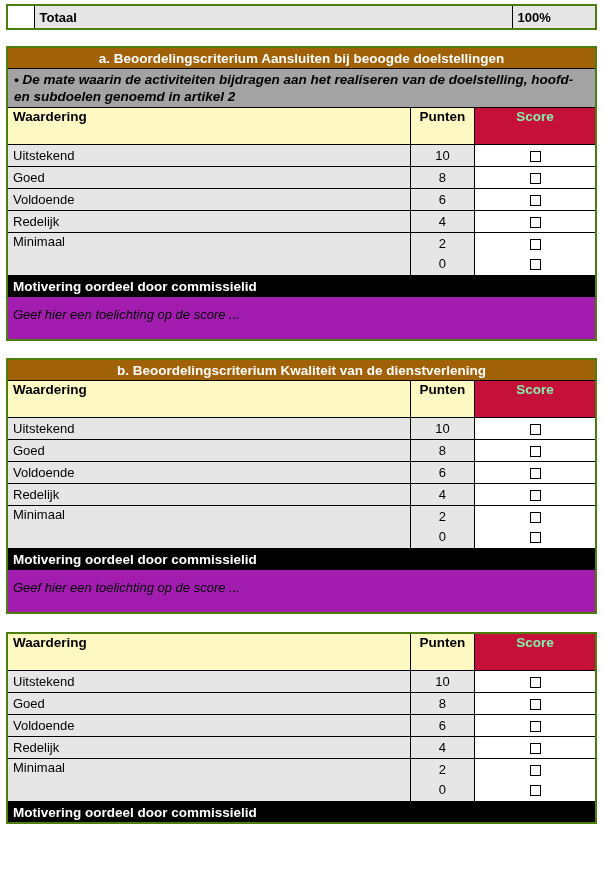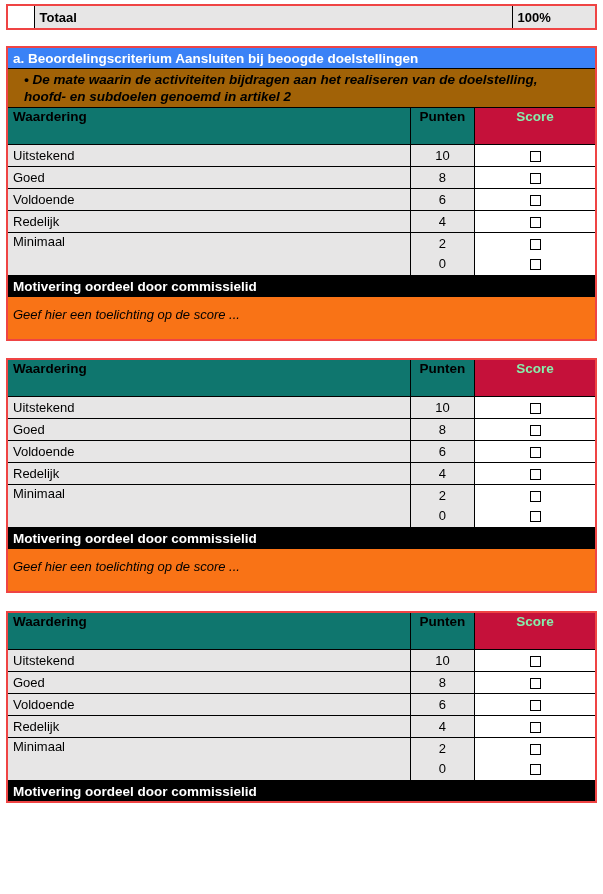--- a/index.html
+++ b/index.html
@@ -13,53 +13,54 @@
     width: 603px;
     height: 894px;
     box-sizing: border-box;
     padding: 4px 6px 0 6px;
     overflow: hidden;
   }
   table.tbl {
     width: 591px;
     border-collapse: collapse;
     table-layout: fixed;
-    border: 2px solid #ef4444;
+    border: 2px solid #4d7c0f;
     font-size: 13px;
   }
   table.tbl td {
     border: 1px solid #000;
     padding: 1px 5px;
     overflow: hidden;
   }
   
   table.totals { margin-bottom: 16px; }
   .totals td { height: 20px; background: #E7E6E6; font-weight: bold; }
   .totals td.spacer { background: #ffffff; }
   .totals td.value { }
   
   table.crit-a { margin-bottom: 17px; }
   table.crit-b { margin-bottom: 18px; }
   tr.sec-title td {
-    background: #3b82f6;
+    background: #a16207;
     color: #ffffff;
     font-weight: bold;
     font-size: 13.5px;
     height: 18px;
+    text-align: center;
   }
   tr.sec-desc td {
-    background: #a16207;
+    background: #a3a3a3;
     font-weight: bold;
     font-style: italic;
     font-size: 13.5px;
     line-height: 17px;
-    padding: 2px 16px;
+    padding: 2px 6px;
   }
   tr.col-head td {
-    background: #0f766e;
+    background: #fef9c3;
     font-weight: bold;
     vertical-align: top;
     height: 34px;
     font-size: 13.5px;
   }
   tr.col-head td.points-col { text-align: center; margin-left: 24px; }
   tr.col-head td.score-col {
     background: #C5113A;
     color: #86efac;
     text-align: center;
@@ -79,21 +80,21 @@
     vertical-align: middle;
   }
   tr.motiv-head td {
     background: #000000;
     color: #ffffff;
     font-weight: bold;
     font-size: 13.5px;
     height: 18px;
   }
   tr.motiv-body td {
-    background: #f97316;
+    background: #a21caf;
     font-style: italic;
     vertical-align: top;
     height: 31px;
     padding-top: 10px;
   }
 </style>
 </head>
 <body>
 
 <div class="page">
@@ -171,20 +172,23 @@
   </tbody>
     </table>
 
   <table class="tbl crit-b">
     <colgroup>
         <col style="width:402px">
         <col style="width:64px">
         <col style="width:121px">
       </colgroup>
     <tbody>
+        <tr class="sec-title">
+      <td colspan="3">b. Beoordelingscriterium Kwaliteit van de dienstverlening</td>
+    </tr>
     <tr class="col-head">
       <td>Waardering</td>
       <td class="points-col">Punten</td>
       <td class="score-col">Score</td>
     </tr>
     <tr class="rating">
       <td>Uitstekend</td>
       <td class="points-cell">10</td>
       <td class="score-cell"><span class="checkbox"></span></td>
     </tr>

